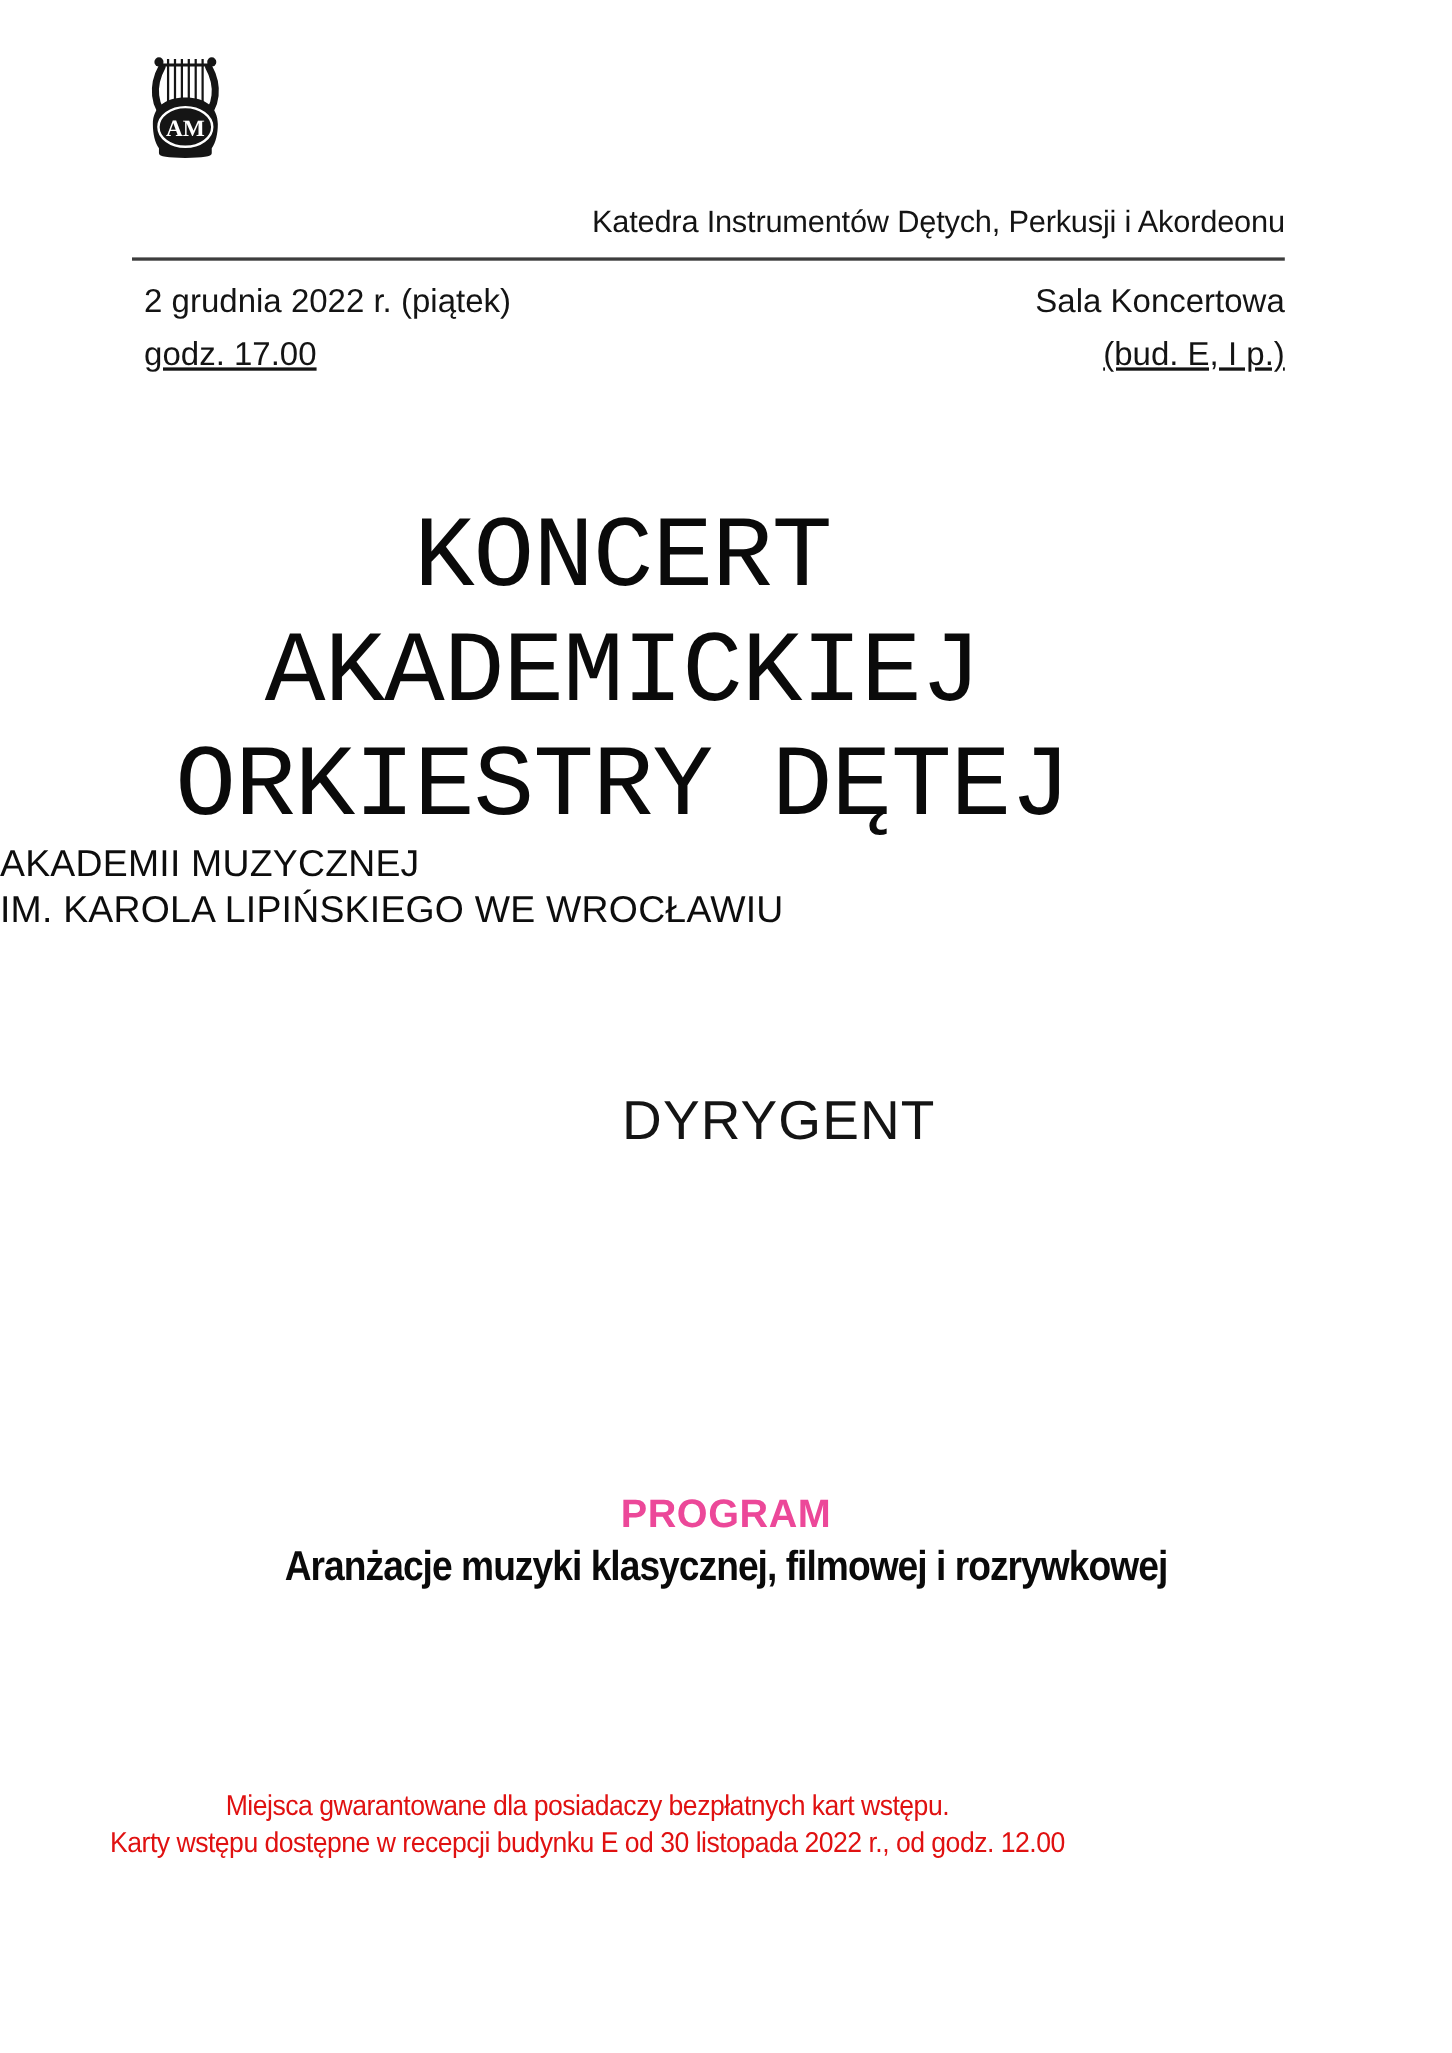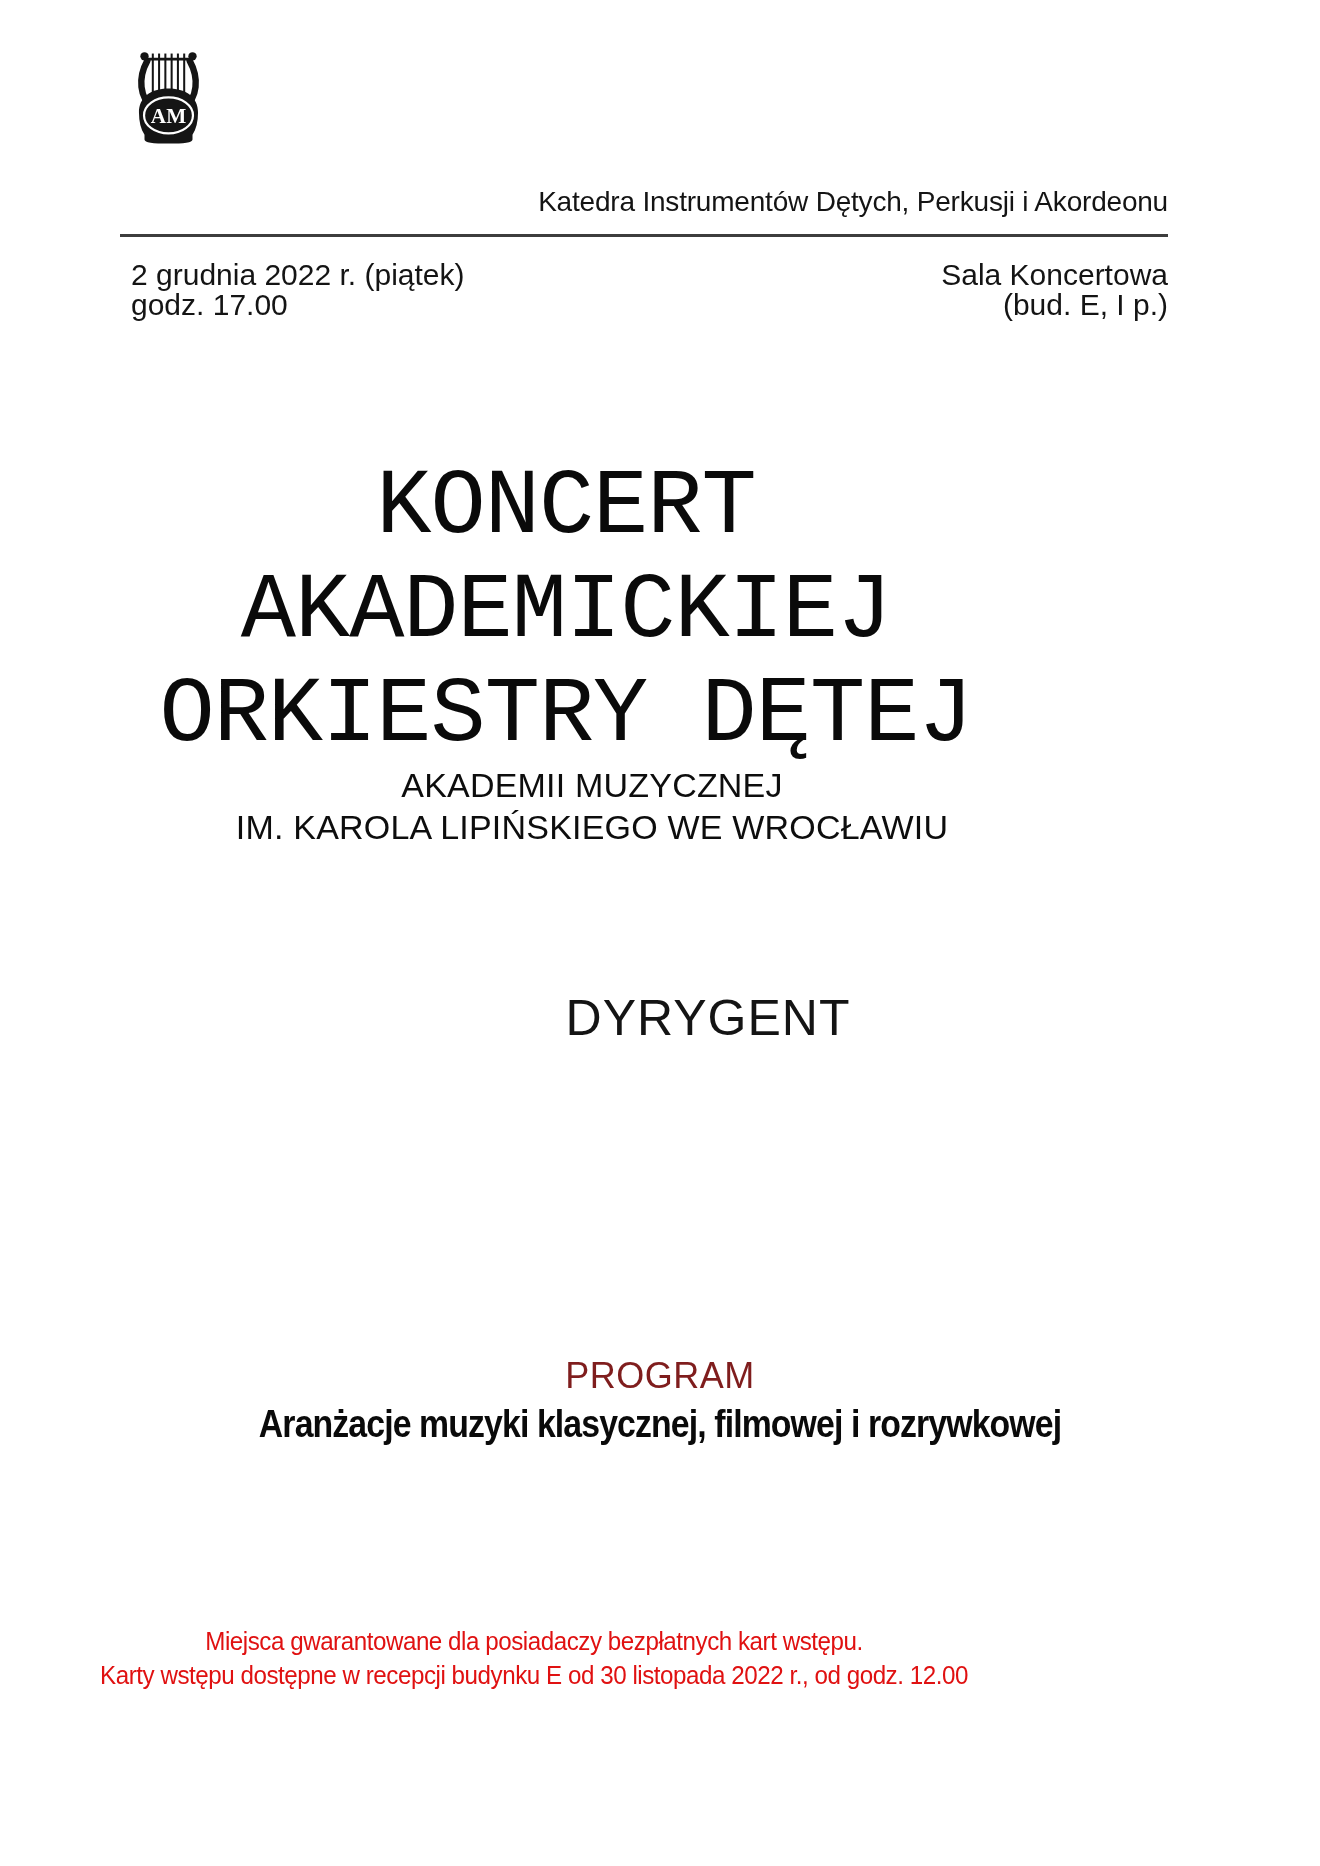--- a/index.html
+++ b/index.html
@@ -22,40 +22,40 @@
     font-size:28px;color:#141414;letter-spacing:-0.2px;
   }
   .rule{position:absolute;left:120px;right:152px;top:234px;height:3px;background:#3d3d3d;}
   
   .event-row{
     position:absolute;left:131px;right:152px;
     display:flex;justify-content:space-between;
     font-size:30px;color:#141414;
   }
   .event-row.r1{top:258px;}
-  .event-row.r2{top:288px;}
+  .event-row.r2{top:306px;text-decoration:underline;}
   
   .main-title{
     position:absolute;left:0;width:1132px;top:456px;
     text-align:center;
     font-size:92px;line-height:104px;
     letter-spacing:-1px;color:#0a0a0a;font-family:Liberation Mono, monospace;
   }
   .subtitle{
     position:absolute;left:0;width:1184px;top:764px;
-    text-align:center;
+    text-align:left;
     font-size:34px;line-height:42px;color:#0d0d0d;letter-spacing:0.2px;
   }
   
   .conductor{position:absolute;left:0;width:1320px;top:990px;text-align:center;margin-left:48px;}
   .conductor-label{font-size:50px;line-height:56px;color:#141414;letter-spacing:1px;}
   .conductor-name{font-size:57px;line-height:64px;font-weight:bold;margin-top:8px;color:#0a0a0a;letter-spacing:0.5px;}
   
   .program{position:absolute;left:0;width:1320px;top:1354px;text-align:center;}
-  .program-label{font-size:36px;line-height:44px;color:#7f1d1d;letter-spacing:0.5px;}
+  .program-label{font-size:36px;line-height:44px;color:#ec4899;letter-spacing:0.5px;font-weight:bold;}
   .program-desc{
     font-size:38px;line-height:46px;font-weight:bold;margin-top:3px;color:#0a0a0a;
     letter-spacing:-1px;transform:scaleX(0.89);transform-origin:50% 50%;
   }
   
   .notice{position:absolute;left:0;width:1068px;top:1624px;text-align:center;font-weight:normal;}
   .notice-line{
     font-size:26px;line-height:34px;letter-spacing:-0.5px;
     transform:scaleX(0.93);transform-origin:50% 50%;
   }

